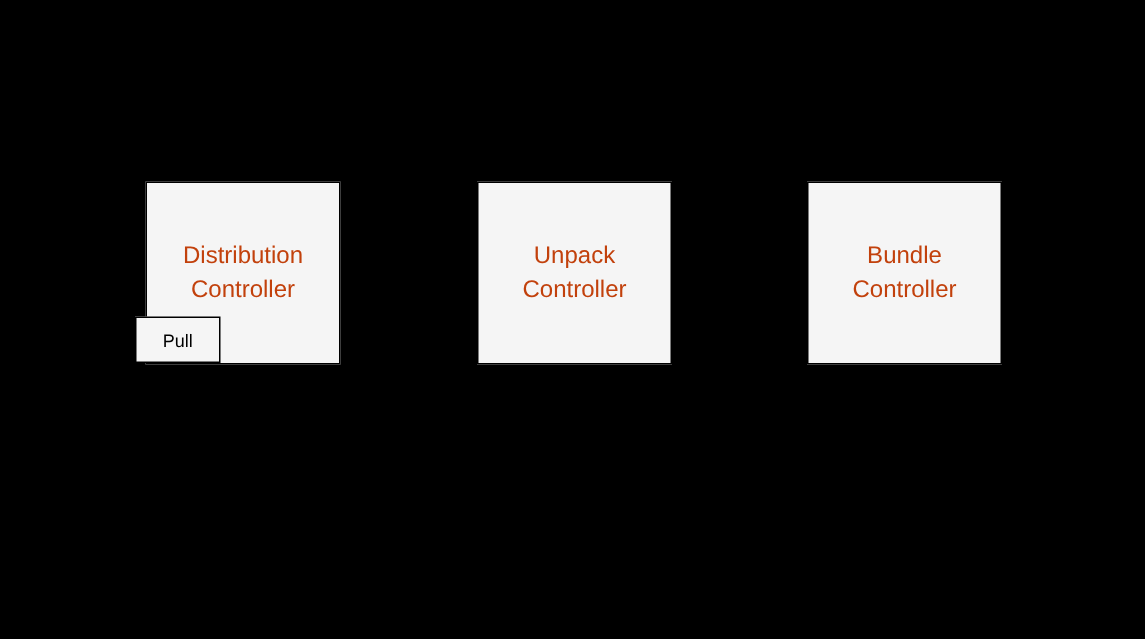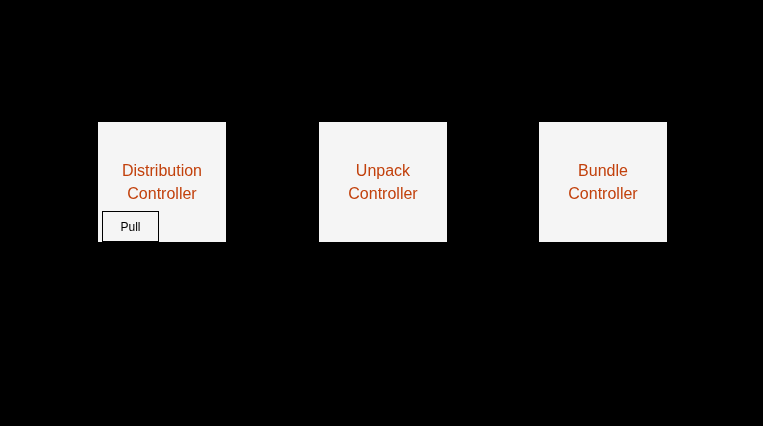--- a/index.html
+++ b/index.html
@@ -49,21 +49,21 @@
     color: #000000;
     font-size: 12px;
     text-align: center;
     white-space: nowrap;
     user-select: none;
   }
   
   .node-distribution { left: 97px;  top: 121px; }
   .node-bundle       { left: 318px; top: 121px; }
   .node-runtime      { left: 538px; top: 121px; }
-  .subnode-pull      { left: 102px;  top: 211px; width: 57px; height: 31px; }
+  .subnode-pull      { left: 90px;  top: 211px; width: 57px; height: 31px; }
   .subnode-unpack    { left: 318px; top: 212px; width: 63px; height: 30px; }
 </style>
 </head>
 <body>
 
 <div class="canvas">
 
   <div class="node node-distribution">
     <div class="node-label">Distribution
 Controller</div>

